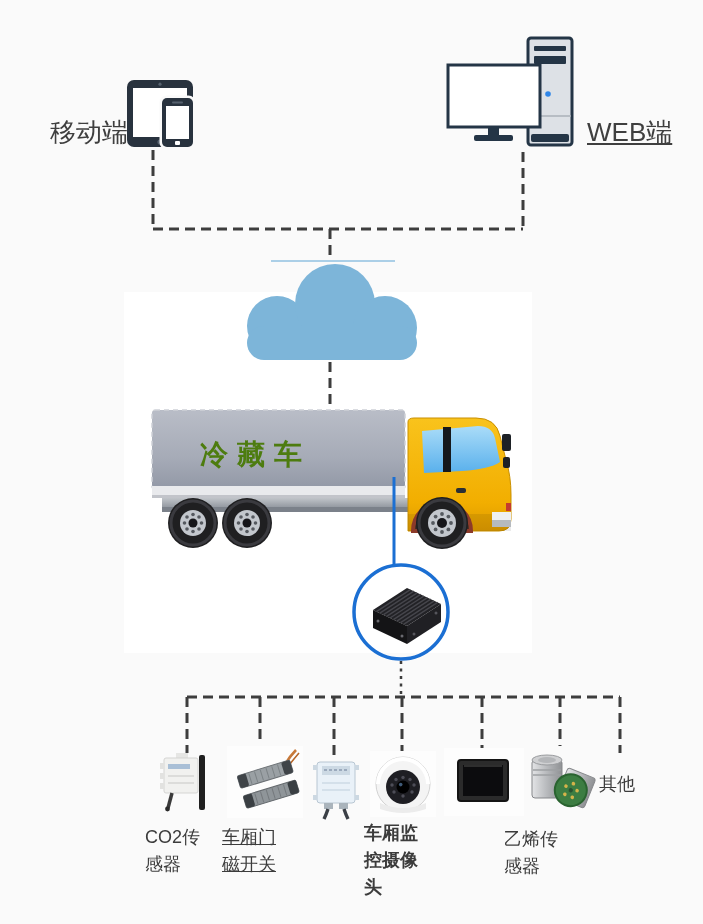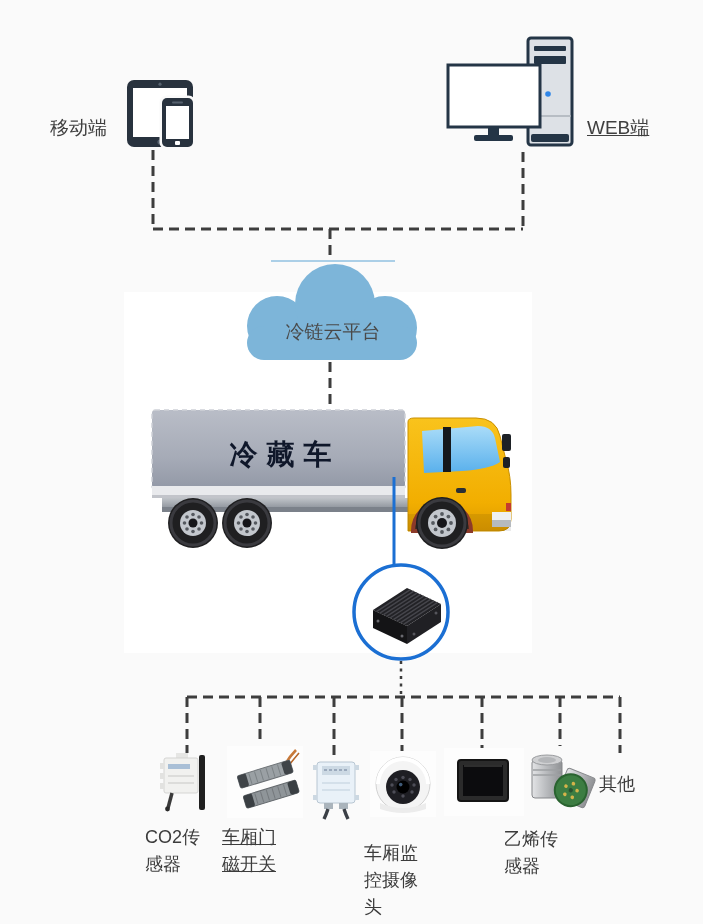--- a/index.html
+++ b/index.html
@@ -1,24 +1,24 @@
 <!DOCTYPE html>
 <html><head>
 <meta charset="utf-8">
 <style>
   html,body{margin:0;padding:0;}
   body{font-family:"Liberation Sans","DejaVu Sans",sans-serif;}
   .canvas{position:relative;width:703px;height:924px;background:#fafafa;overflow:hidden;}
   .panel{position:absolute;left:124px;top:292px;width:408px;height:361px;background:#ffffff;}
   .abs{position:absolute;}
-  .node-label{position:absolute;font-size:19px;color:#3f3f3f;white-space:nowrap;}
+  .node-label{position:absolute;font-size:26px;color:#3f3f3f;white-space:nowrap;}
   .cloud-label{position:absolute;left:263px;top:319px;width:140px;text-align:center;
                font-size:19px;color:#4a4a4a;}
-  .truck-label{position:absolute;left:200px;top:436px;width:170px;text-align:center;
-               font-size:28px;font-weight:bold;letter-spacing:9px;color:#0f172a;}
+  .truck-label{position:absolute;left:200px;top:436px;width:170px;
+               font-size:28px;font-weight:bold;letter-spacing:9px;color:#4d7c0f;}
   .s-label{position:absolute;width:86px;text-align:left;font-size:18px;line-height:27px;
            color:#3c3c3c;white-space:pre-line;}
   .other-label{position:absolute;left:599px;top:772px;font-size:18px;color:#3c3c3c;text-align:center;}
   svg{display:block;}
 </style>
 </head>
 <body>
 
 <div class="canvas">
 
@@ -50,21 +50,20 @@
   </svg>
   <div class="node-label" style="left:587px;top:115px;text-decoration:underline;">WEB端</div>
 
   <svg class="abs" style="left:243px;top:256px;" width="180" height="106" viewBox="0 0 180 106">
     <path d="M28 5 H152" stroke="#abcfe7" stroke-width="2" fill="none"></path>
     <circle cx="34" cy="70" r="30" fill="#7db5d9"></circle>
     <circle cx="92" cy="48" r="40" fill="#7db5d9"></circle>
     <circle cx="142" cy="72" r="32" fill="#7db5d9"></circle>
     <rect x="4" y="70" width="170" height="34" rx="17" fill="#7db5d9"></rect>
   </svg>
-  <div class="cloud-label">冷链云平台</div>
 
   <svg class="abs" style="left:140px;top:400px;" width="390" height="150" viewBox="0 0 390 150">
     <defs>
       <linearGradient id="boxg" x1="0" y1="0" x2="0" y2="1">
         <stop offset="0" stop-color="#b9bdc7"></stop>
           <stop offset=".6" stop-color="#a6abb7"></stop>
         <stop offset="1" stop-color="#9298a6"></stop>
       </linearGradient>
       <linearGradient id="chasg" x1="0" y1="0" x2="0" y2="1">
         <stop offset="0" stop-color="#c0c4c9"></stop>
@@ -287,21 +286,21 @@
           <circle cx="38" cy="40" r="1.8"></circle>
       </g>
       <circle cx="44" cy="42" r="2.2" fill="#2a5230"></circle>
     </g>
   </svg>
 
   <div class="s-label" style="left:145px;top:824px;">CO2传
 感器</div>
   <div class="s-label" style="left:222px;top:824px;text-decoration:underline;">车厢门
 磁开关</div>
-  <div class="s-label" style="left:364px;top:840px;">车厢监
+  <div class="s-label" style="left:364px;top:820px;font-weight:bold;">车厢监
 控摄像
 头</div>
   <div class="s-label" style="left:504px;top:826px;">乙烯传
 感器</div>
   <div class="other-label">其他</div>
 
   <svg class="abs" style="left:0;top:0;pointer-events:none;" width="703" height="924" viewBox="0 0 703 924">
     <g stroke="#3d3d3d" stroke-width="3" fill="none" stroke-dasharray="10 6">
       <path d="M153 150 V229"></path>
       <path d="M523 152 V229"></path>

